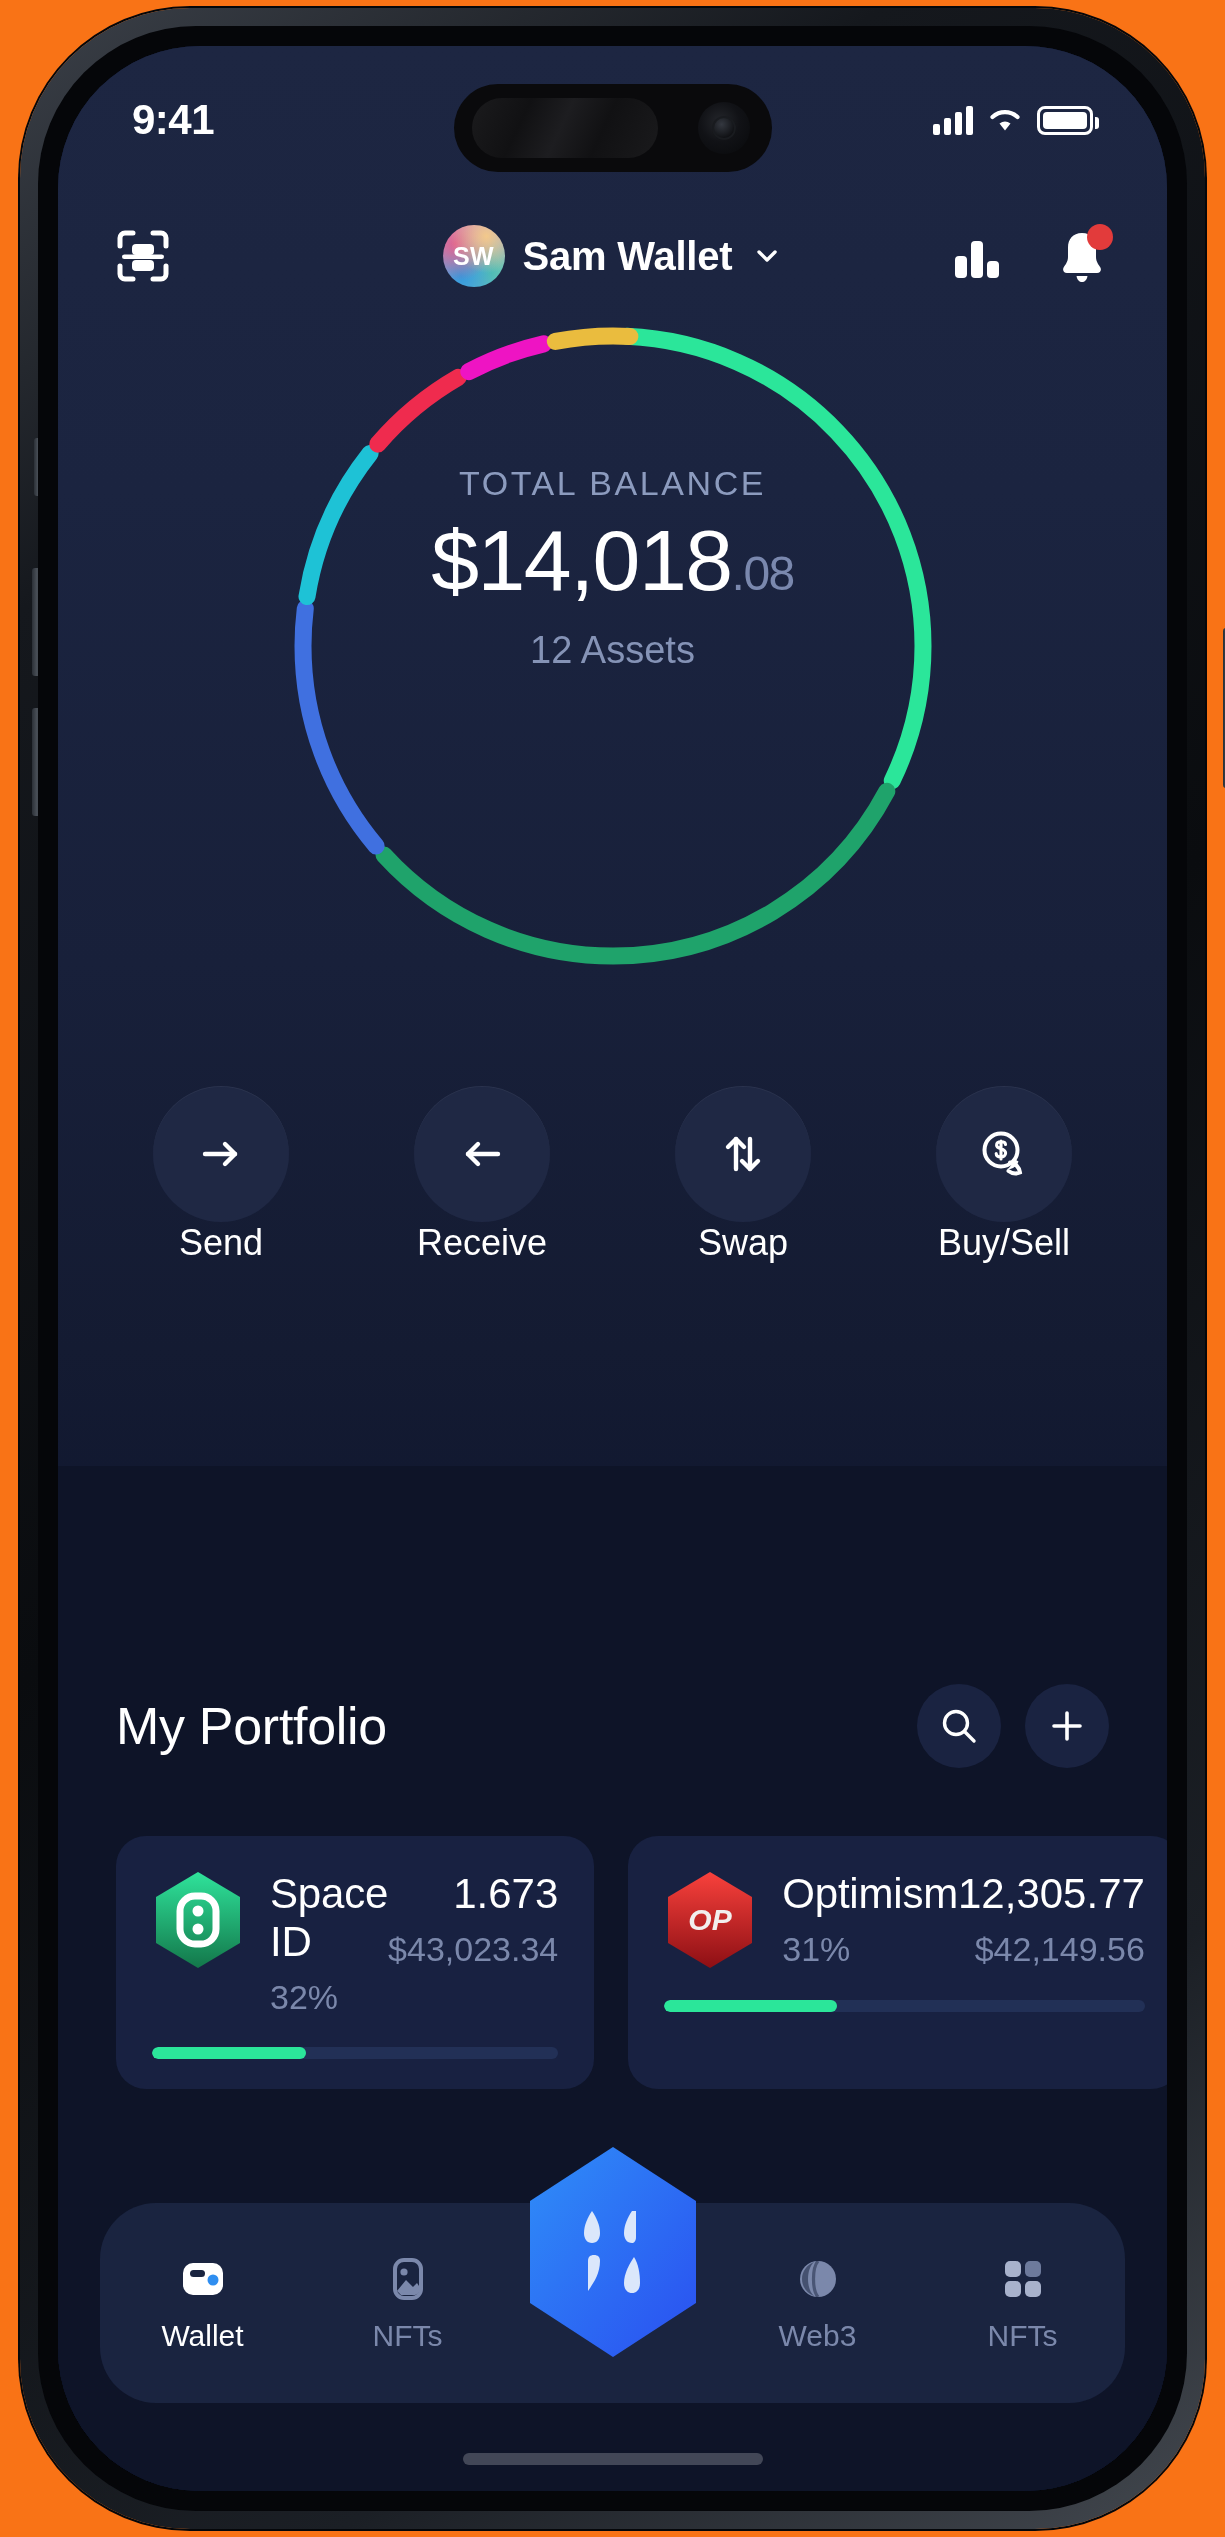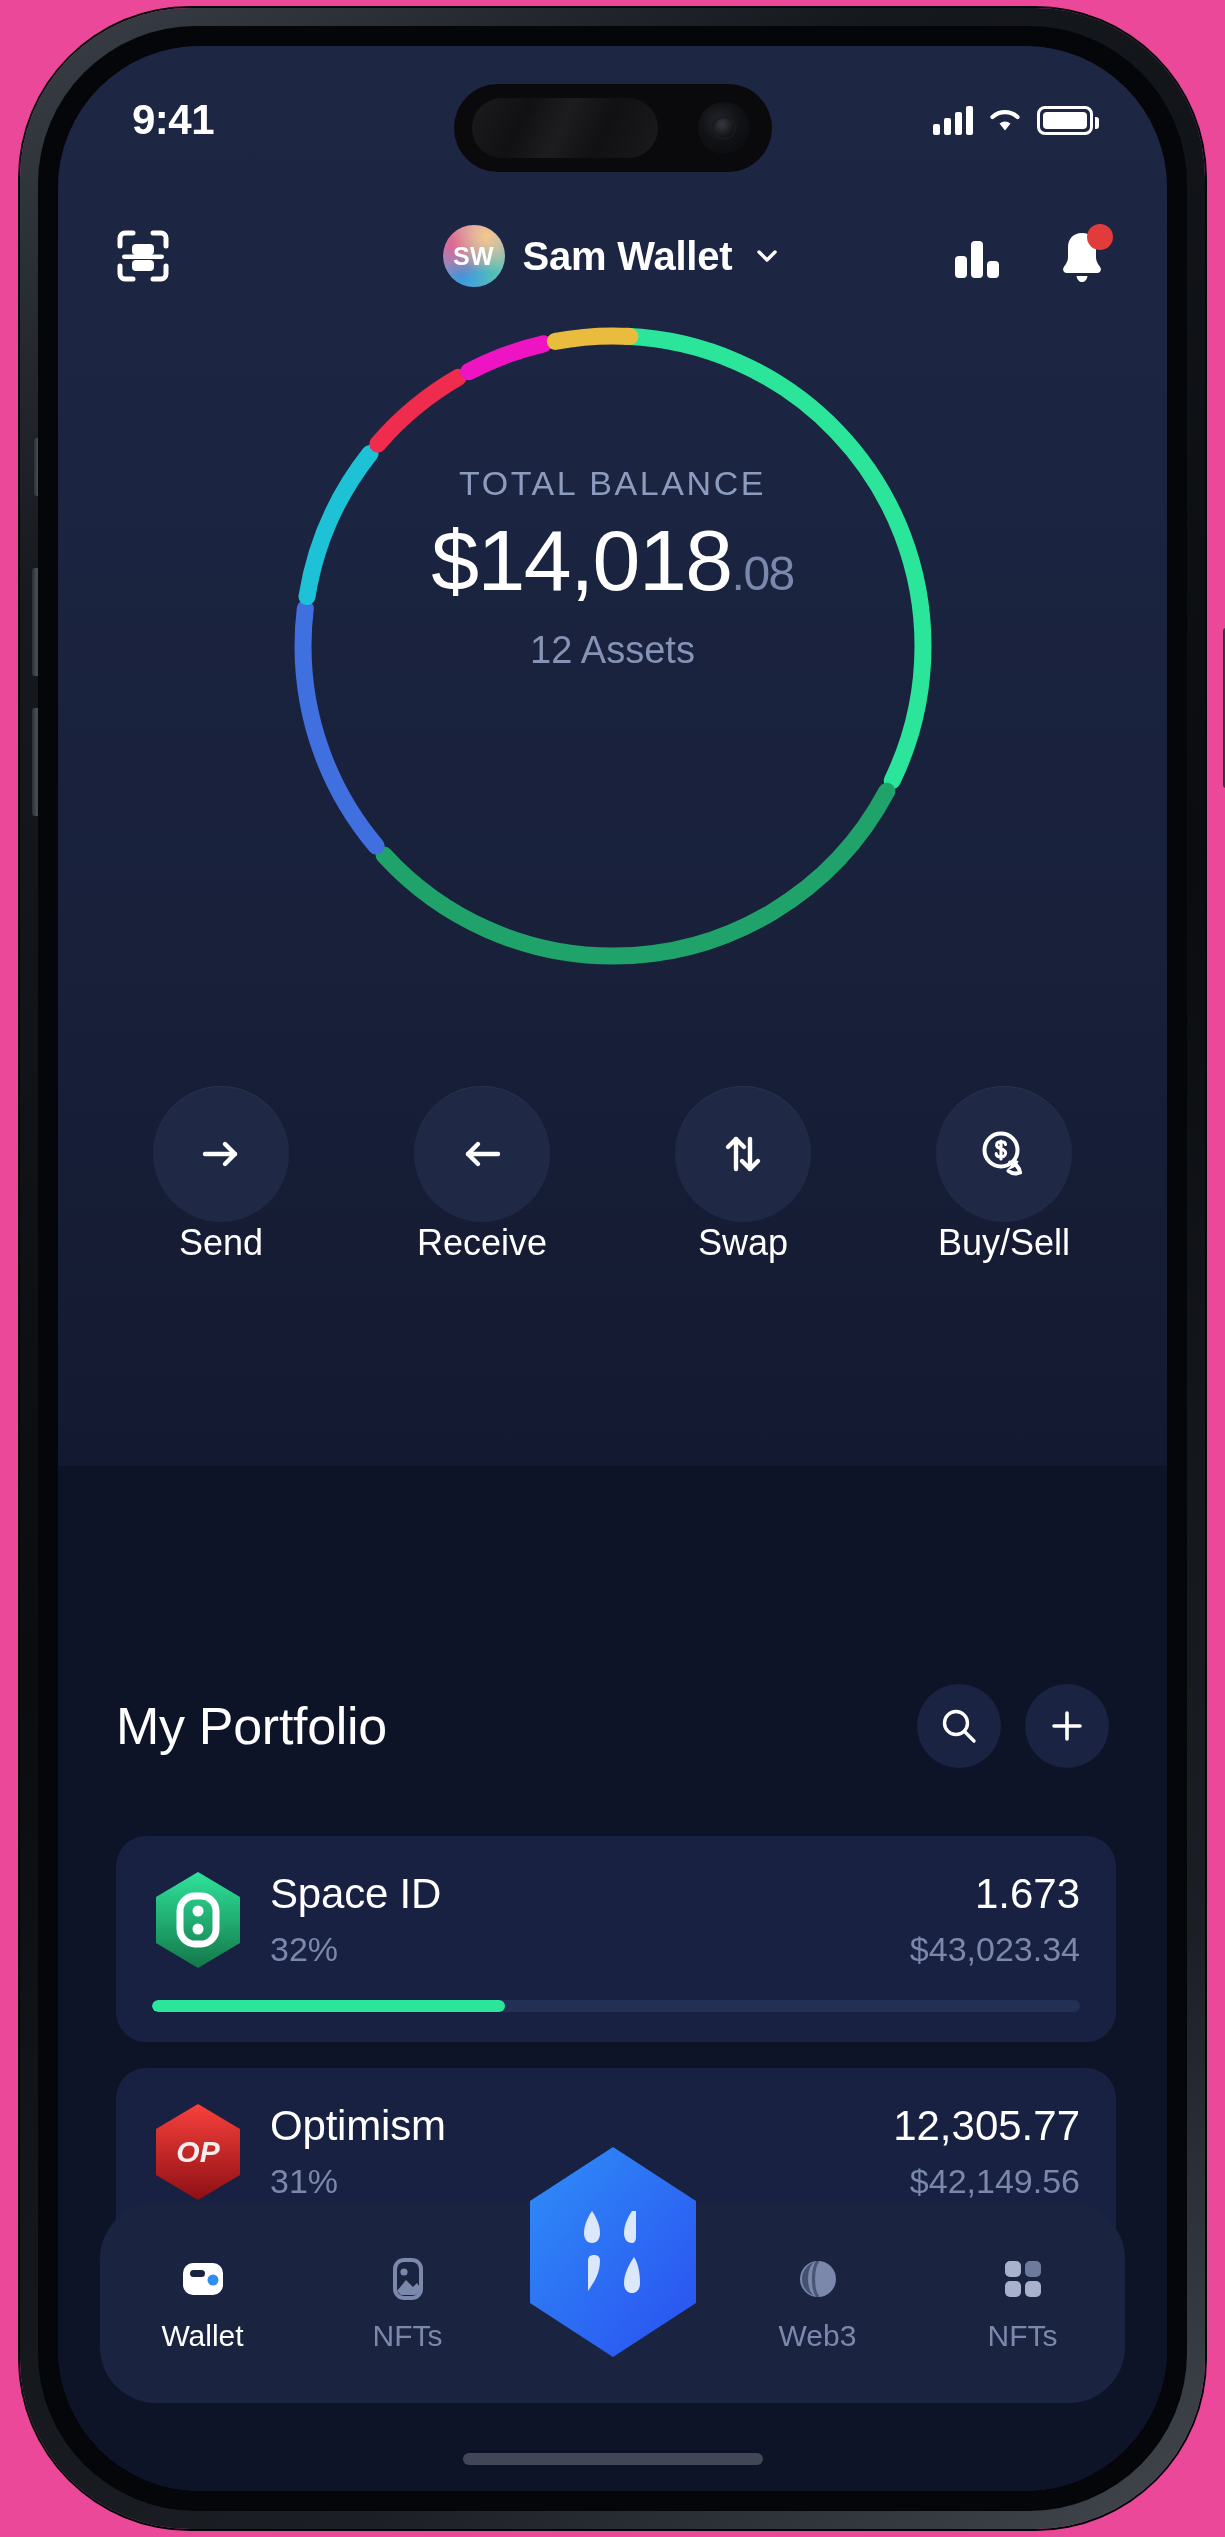--- a/index.html
+++ b/index.html
@@ -5,21 +5,21 @@
   * { box-sizing: border-box; margin: 0; padding: 0; }
   html, body {
     width: 1225px; height: 2537px;
     background: #ffffff;
     font-family: "Liberation Sans", sans-serif;
     overflow: hidden;
   }
   #root {
     position: relative;
     width: 1225px; height: 2537px;
-    background: #ec4899;
+    background: #f97316;
   }
 
   
   .phone-outer {
     position: absolute;
     left: 20px; top: 8px;
     width: 1185px; height: 2521px;
     border-radius: 170px;
     background: linear-gradient(145deg,#3b4048 0%, #15181d 18%, #0a0c0f 50%, #1b1f25 82%, #43484f 100%);
     box-shadow: 0 0 0 2px #05070a;
@@ -224,21 +224,21 @@
   .round-btn {
     width: 84px; height: 84px; border-radius: 50%;
     background:#1a2341;
     display:flex; align-items:center; justify-content:center;
   }
 
   
   .assets {
     position: absolute; left: 58px; top: 1790px;
     width: 1000px;
-    display:flex; flex-direction: column; gap: 26px;
+    display:flex; gap: 34px;
     z-index: 8;
   }
   .asset-card {
     background:#182141;
     border-radius: 30px;
     padding: 34px 36px 30px 36px;
     position: relative;
   }
   .asset-top { display:flex; align-items:flex-start; }
   .asset-icon { width: 92px; height: 100px; flex: 0 0 92px; margin-right: 26px; }

